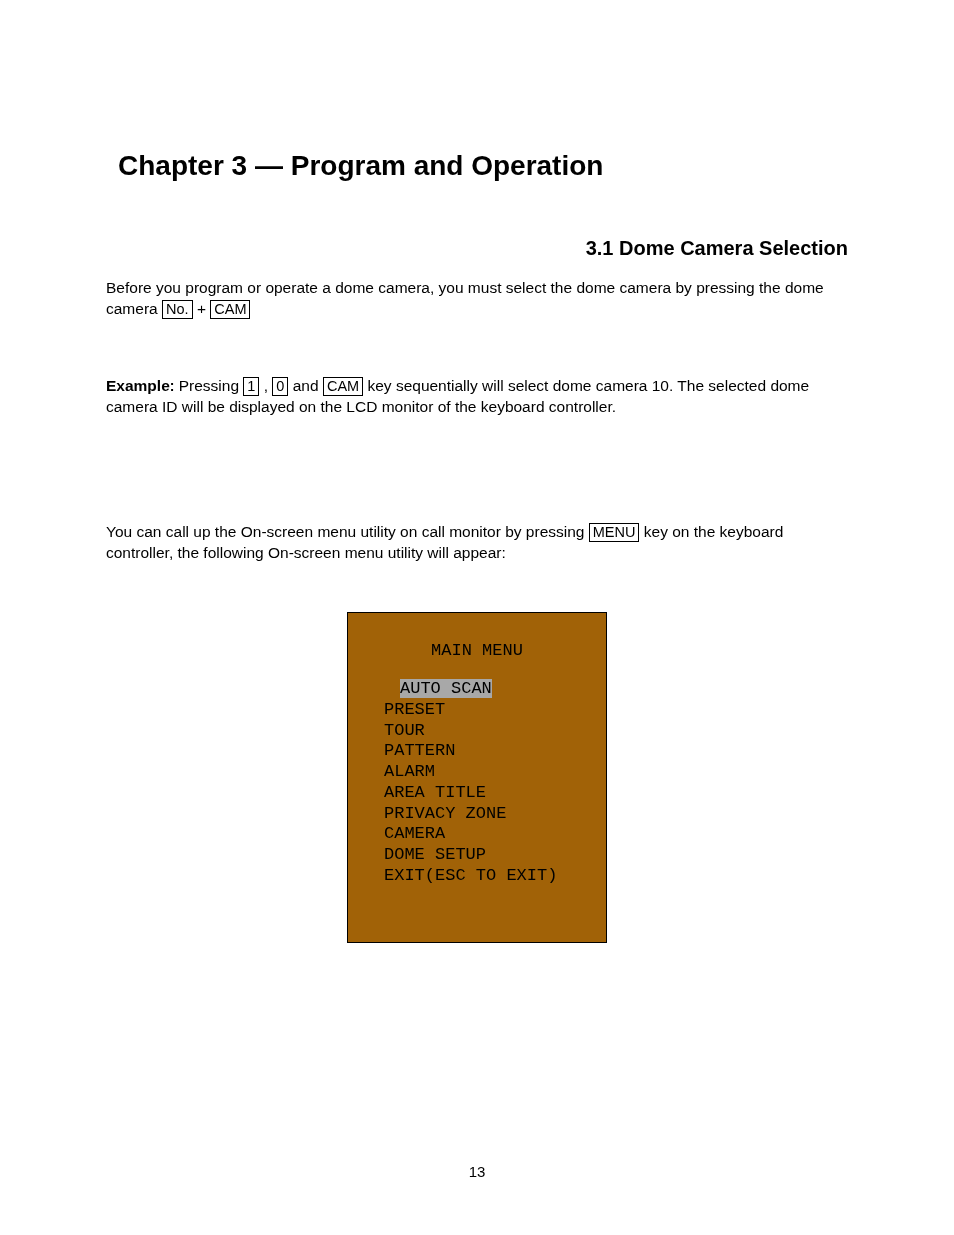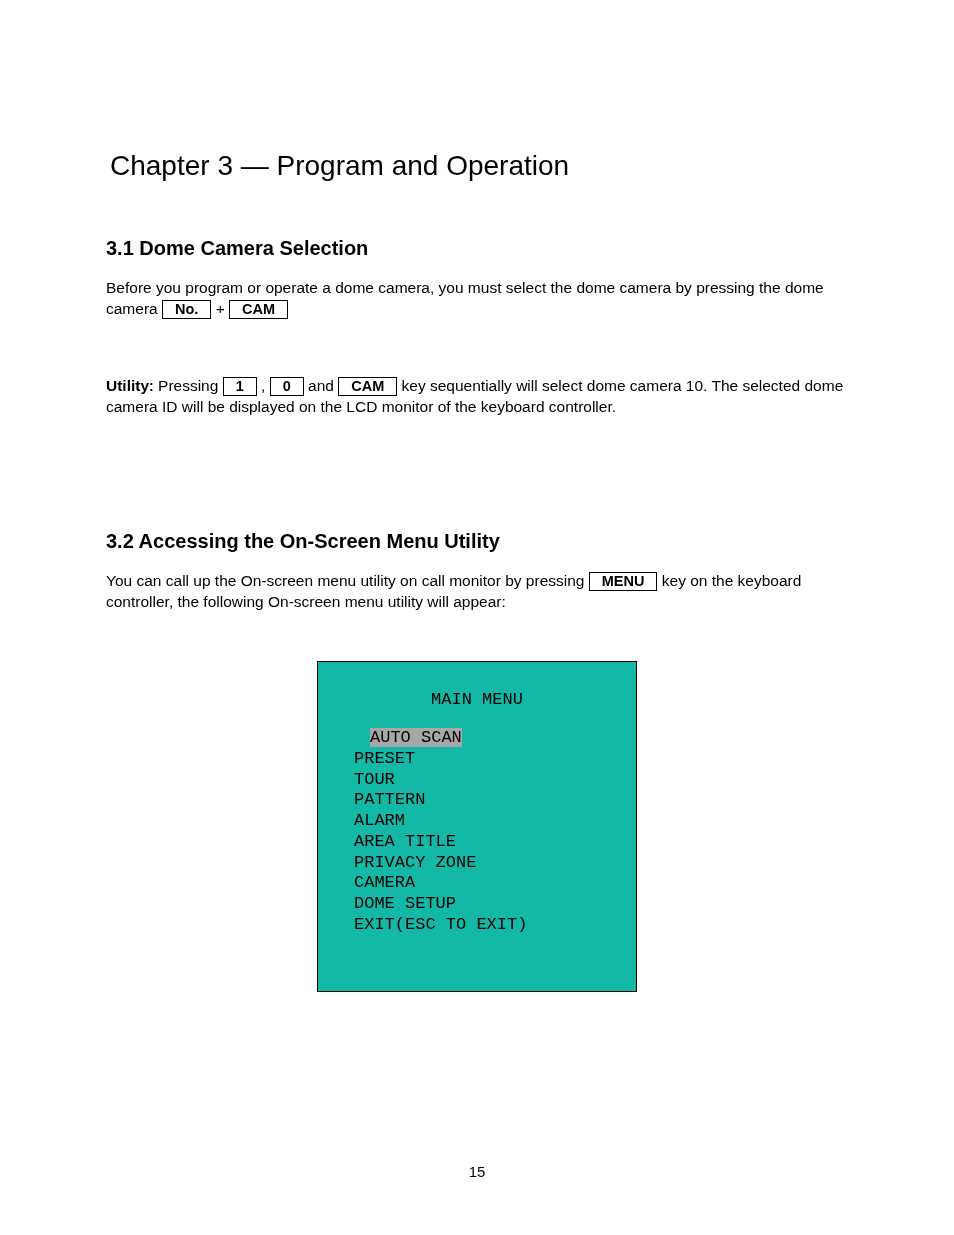--- a/index.html
+++ b/index.html
@@ -11,38 +11,39 @@
     }
     .page {
       width: 954px;
       height: 1235px;
       box-sizing: border-box;
       padding: 150px 106px 0 106px;
       position: relative;
     }
     .chapter-title {
       font-size: 28px;
-      font-weight: normal;
-      margin: 0 0 55px 4px;
+      font-weight: bold;
+      margin: 0 0 55px 12px;
     }
     .section-heading {
       font-size: 20px;
       font-weight: bold;
-      margin: 8px 0 18px 0;
+      margin: 0 0 18px 0;
+      text-align: right;
     }
     .body-text {
       font-size: 15.5px;
       line-height: 1.35;
       margin: 0 0 6px 0;
     }
     .key {
       display: inline-block;
       border: 1.5px solid #000;
-      padding: 0 12px;
-      font-weight: bold;
+      padding: 0 3px;
+      font-weight: normal;
       font-size: 14.5px;
       line-height: 1.2;
       vertical-align: baseline;
     }
     .example-label {
       font-weight: bold;
       font-size: 15.5px;
     }
     .example-colon {
       font-weight: bold;
@@ -51,24 +52,24 @@
     .gap-large {
       height: 50px;
     }
     .gap-xlarge {
       height: 98px;
     }
     .gap-med {
       height: 42px;
     }
     .menu-screen {
-      width: 320px;
+      width: 260px;
       margin: 0 auto;
       border: 1.5px solid #000;
-      background: #14b8a6;
+      background: #a16207;
       padding: 28px 20px 55px 36px;
       box-sizing: border-box;
       font-family: "Courier New", monospace;
       font-size: 17px;
       line-height: 1.22;
     }
     .menu-title {
       text-align: center;
       margin-bottom: 18px;
       margin-left: -16px;
@@ -99,26 +100,25 @@
 
   <h2 class="section-heading">3.1 Dome Camera Selection</h2>
 
   <p class="body-text">
     <span>Before you program or operate a dome camera, you must select the dome camera by pressing the dome camera </span><span class="key">No.</span><span> + </span><span class="key">CAM</span>
   </p>
 
   <div class="gap-large"></div>
 
   <p class="body-text">
-    <span class="example-label">Utility</span><span class="example-colon">:</span><span> Pressing </span><span class="key">1</span><span> , </span><span class="key">0</span><span> and </span><span class="key">CAM</span><span> key sequentially will select dome camera 10. The selected dome camera ID will be displayed on the LCD monitor of the keyboard controller.</span>
+    <span class="example-label">Example</span><span class="example-colon">:</span><span> Pressing </span><span class="key">1</span><span> , </span><span class="key">0</span><span> and </span><span class="key">CAM</span><span> key sequentially will select dome camera 10. The selected dome camera ID will be displayed on the LCD monitor of the keyboard controller.</span>
   </p>
 
   <div class="gap-xlarge"></div>
 
-  <h2 class="section-heading">3.2 Accessing the On-Screen Menu Utility</h2>
 
   <p class="body-text">
     <span>You can call up the On-screen menu utility on call monitor by pressing </span><span class="key">MENU</span><span> key on the keyboard controller, the following On-screen menu utility will appear:</span>
   </p>
 
   <div class="gap-med"></div>
 
   <div class="menu-screen">
     <div class="menu-title">MAIN MENU</div>
     <div class="menu-list"><span class="menu-item-highlight">AUTO SCAN</span>
@@ -126,15 +126,15 @@
 TOUR
 PATTERN
 ALARM
 AREA TITLE
 PRIVACY ZONE
 CAMERA
 DOME SETUP
 EXIT(ESC TO EXIT)</span></div>
   </div>
 
-  <div class="page-number">15</div>
+  <div class="page-number">13</div>
 
 </div>
 
 </body></html>

